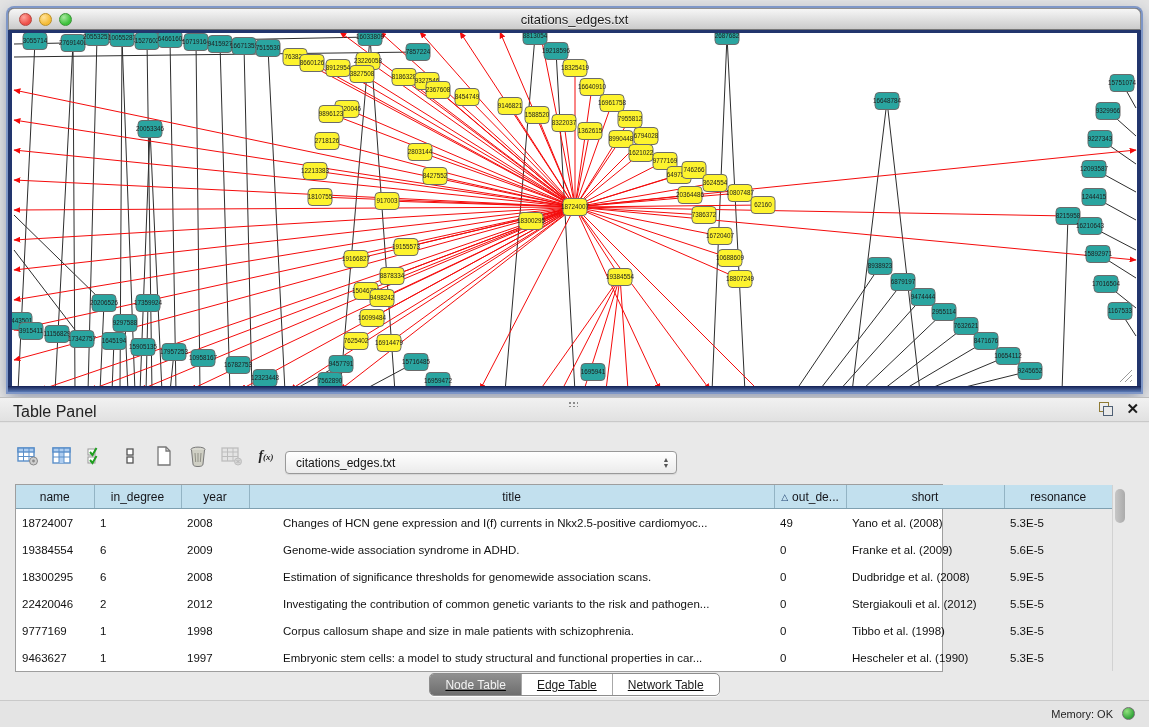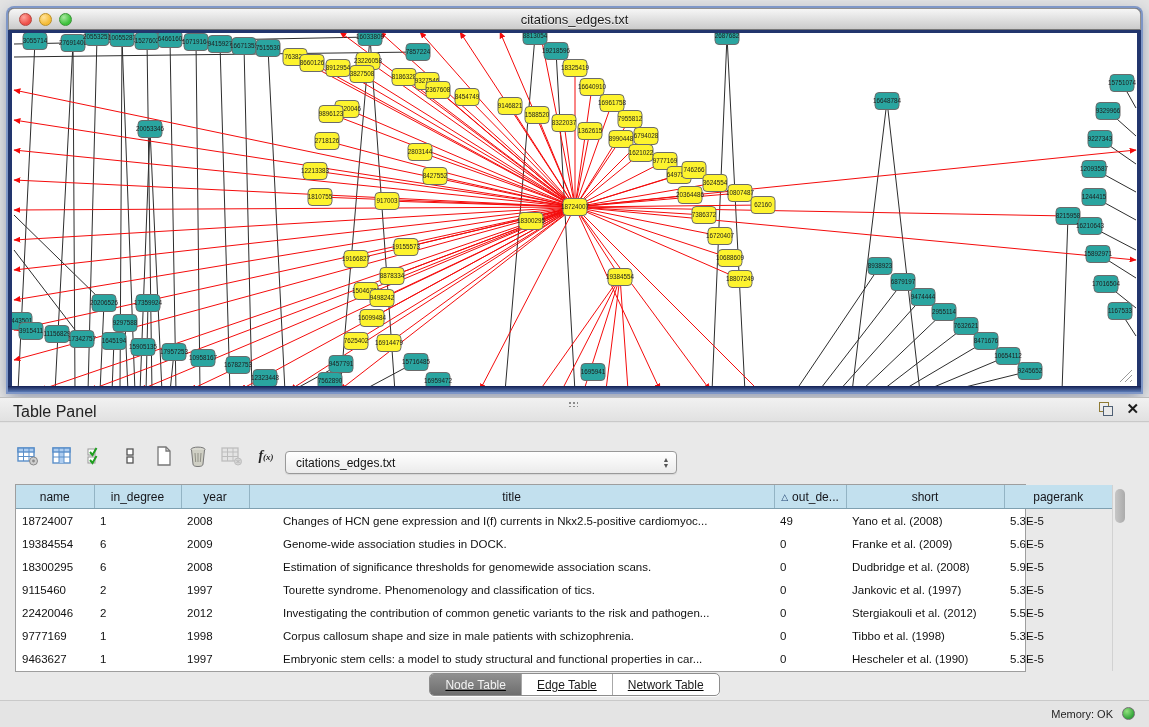--- a/index.html
+++ b/index.html
@@ -58,21 +58,21 @@
   .dropdown{
     position:absolute;left:285px;top:28px;width:392px;height:23px;box-sizing:border-box;
     border:1px solid #999;border-radius:4px;background:linear-gradient(#ffffff,#ebebeb);
     display:flex;align-items:center;font-size:12px;color:#111;
     box-shadow:0 1px 1px rgba(0,0,0,.08);
   }
   .dropdown .dd-label{flex:1;padding-left:10px;}
   .dropdown .dd-stepper{width:20px;display:flex;flex-direction:column;align-items:center;justify-content:center;color:#555;font-size:7px;line-height:6px;}
   
   .table-wrap{
-    position:absolute;left:15px;top:61px;width:1011px;height:188px;box-sizing:border-box;
+    position:absolute;left:15px;top:61px;width:928px;height:188px;box-sizing:border-box;
     background:#fff;border:1px solid #9e9e9e;display:flex;
   }
   table.data{border-collapse:collapse;table-layout:fixed;width:1096px;font-size:11.5px;color:#111;}
   table.data th{
     height:21px;background:#c2e0ee;font-weight:normal;font-size:12px;color:#15151a;
     border-right:1px solid #93b4c4;border-bottom:1px solid #7fa0b0;text-align:center;
     overflow:hidden;white-space:nowrap;
   }
   table.data th:last-child{border-right:none;}
   table.data td{height:16px;padding:0 2px 0 6px;white-space:nowrap;overflow:hidden;}
@@ -570,59 +570,50 @@
           <col style="width: 108px;">
         </colgroup>
       <thead>
           <tr id="thead-row">
             <th>name</th>
             <th>in_degree</th>
             <th>year</th>
             <th>title</th>
             <th><span class="sort-tri">△</span>out_de...</th>
             <th>short</th>
-            <th>pagerank</th>
+            <th>resonance</th>
           </tr>
         </thead>
       <tbody id="tbody">
           <tr>
             <td>18724007</td>
             <td>1</td>
             <td>2008</td>
             <td class="c-title">Changes of HCN gene expression and I(f) currents in Nkx2.5-positive cardiomyoc...</td>
             <td>49</td>
             <td>Yano et al. (2008)</td>
             <td>5.3E-5</td>
           </tr>
           <tr>
             <td>19384554</td>
             <td>6</td>
             <td>2009</td>
-            <td class="c-title">Genome-wide association studies in DOCK.</td>
+            <td class="c-title">Genome-wide association syndrome in ADHD.</td>
             <td>0</td>
             <td>Franke et al. (2009)</td>
             <td>5.6E-5</td>
           </tr>
           <tr>
             <td>18300295</td>
             <td>6</td>
             <td>2008</td>
             <td class="c-title">Estimation of significance thresholds for genomewide association scans.</td>
             <td>0</td>
             <td>Dudbridge et al. (2008)</td>
             <td>5.9E-5</td>
-          </tr>
-          <tr>
-            <td>9115460</td>
-            <td>2</td>
-            <td>1997</td>
-            <td class="c-title">Tourette syndrome. Phenomenology and classification of tics.</td>
-            <td>0</td>
-            <td>Jankovic et al. (1997)</td>
-            <td>5.3E-5</td>
           </tr>
           <tr>
             <td>22420046</td>
             <td>2</td>
             <td>2012</td>
             <td class="c-title">Investigating the contribution of common genetic variants to the risk and pathogen...</td>
             <td>0</td>
             <td>Stergiakouli et al. (2012)</td>
             <td>5.5E-5</td>
           </tr>

